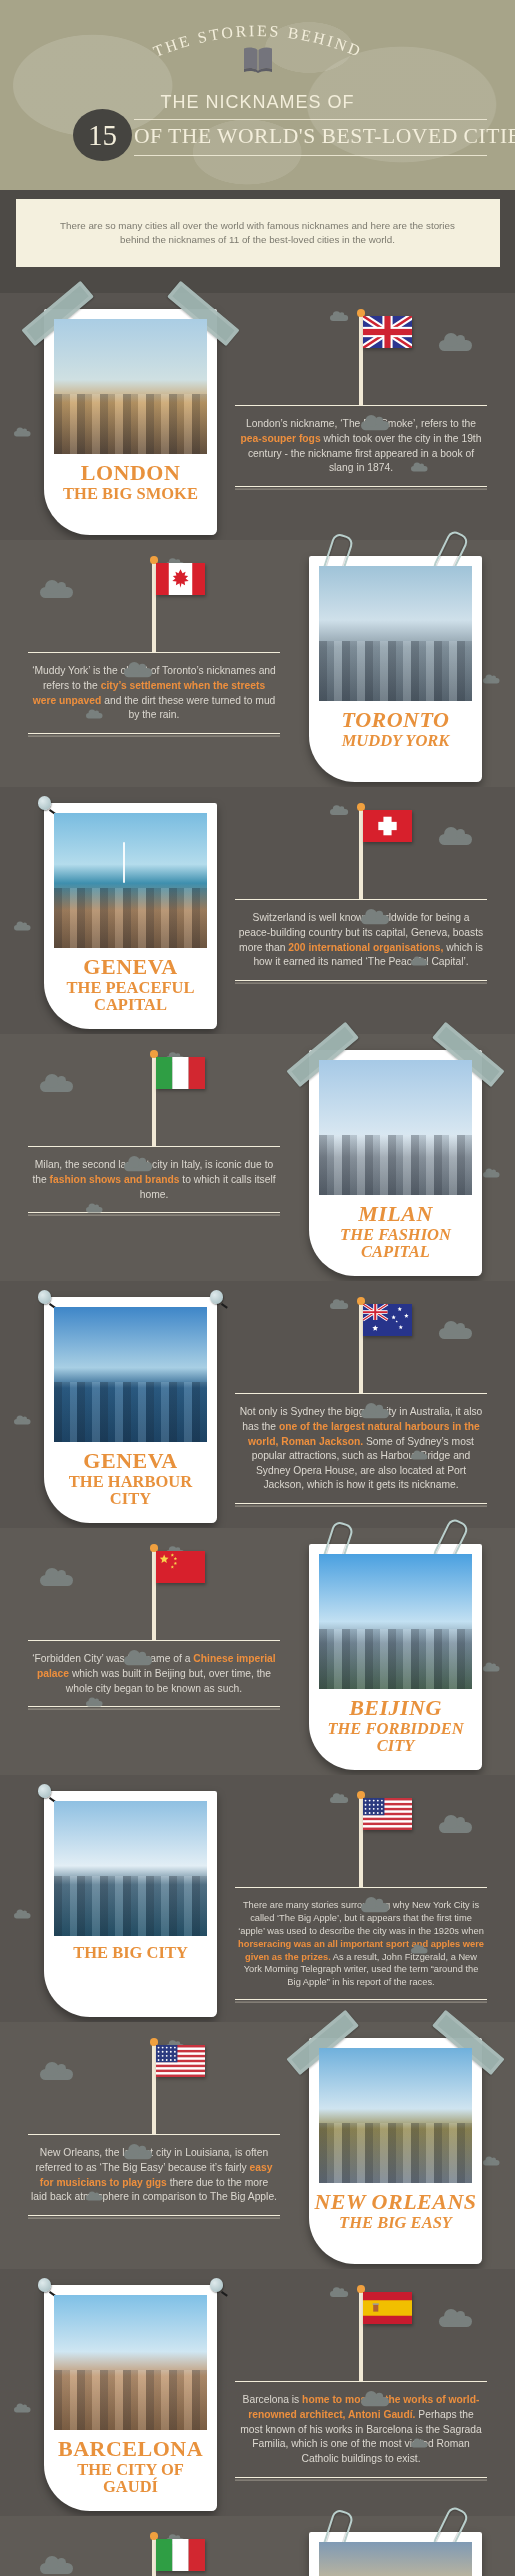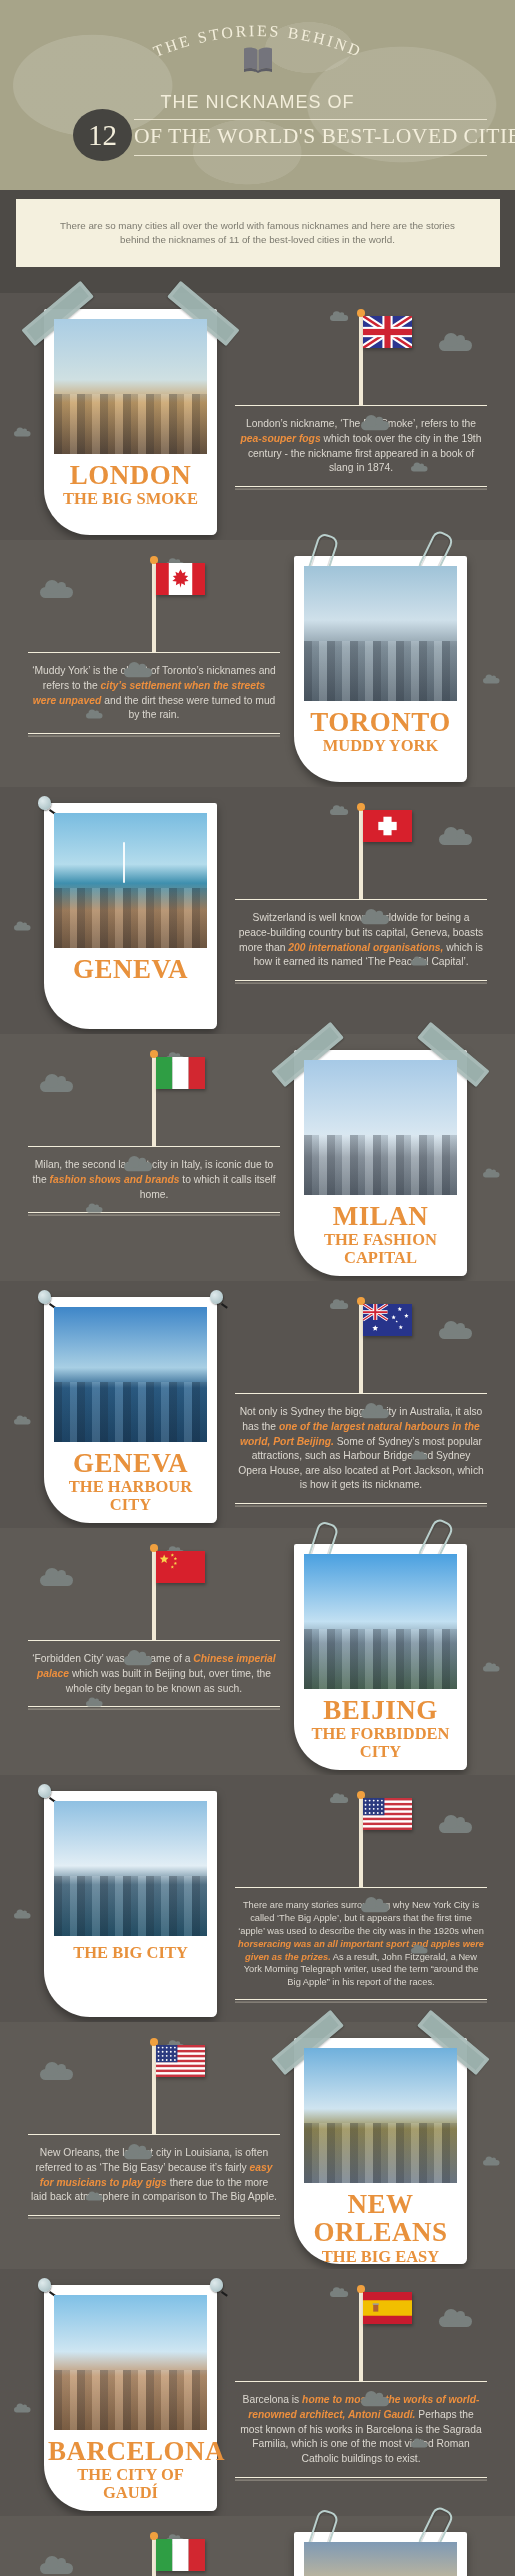--- a/index.html
+++ b/index.html
@@ -41,28 +41,28 @@
   .city-section.side-right { flex-direction:row-reverse; }
 
   .col-photo { width:222px; position:relative; flex:none; }
   .col-info  { flex:1; display:flex; flex-direction:column; align-items:center;
                padding:16.5px 28px 0 13px; box-sizing:border-box; }
   .side-right .col-info { padding:16.5px 13px 0 28px; }
 
   .polaroid { position:relative; width:173px; height:226px; margin:15.5px 0 0 44px;
               background:#ffffff; border-radius:2.1px 2.1px 5.2px 46px;
               box-shadow:0 4.1px 8.2px rgba(0,0,0,.35); }
-  .side-right .polaroid { margin-left:1px; }
+  .side-right .polaroid { margin-left:16px;font-style:italic; }
   .photo { position:absolute; top:10.3px; left:10.3px; right:10.3px; height:135px; overflow:hidden; }
   .photo::after { content:''; position:absolute; left:0; right:0; bottom:0; height:44%;
       background:repeating-linear-gradient(90deg, rgba(15,20,30,.30) 0 8.2px,
                  rgba(15,20,30,.14) 8.2px 15.5px, rgba(255,255,255,.12) 15.5px 23px); }
   .caption { position:absolute; top:152px; left:4.1px; right:4.1px; text-align:center;
              color:#e8913c; font-family:"Liberation Serif", serif; font-weight:bold; }
-  .caption .city { font-size:27px; letter-spacing:0.5px; line-height:1.05; }
+  .caption .city { font-size:22px; letter-spacing:0.5px; line-height:1.05; }
   .caption .nick { font-size:16.5px; margin-top:1.5px; line-height:1.04; }
 
   
   .ph-london     { background:linear-gradient(180deg,#aacde4,#cfe0e2 45%,#caa36b 62%,#6e5843); }
   .ph-toronto    { background:linear-gradient(180deg,#9fc3d8,#cfe0ea 40%,#8fa0ab 60%,#5f6d78); }
   .ph-geneva     { background:linear-gradient(180deg,#79bce0,#b4dcec 38%,#3e8fae 52%,#b08a64 72%,#7a5f46); }
   .ph-milan      { background:linear-gradient(180deg,#a6c9e6,#d8e7f1 55%,#98a3ad 72%,#6b7680); }
   .ph-sydney     { background:linear-gradient(180deg,#3e86c8,#a8cfe4 45%,#2e648f 60%,#1f4a6e); }
   .ph-beijing    { background:linear-gradient(180deg,#4aa0e0,#c2e0f2 50%,#7d93a2 66%,#4e6a58); }
   .ph-newyork    { background:linear-gradient(180deg,#8fc0e2,#e2eef5 48%,#5b7e94 62%,#27566e); }
@@ -93,21 +93,21 @@
           background:#f1e9d5; border-radius:1.5px 1.5px 0 0; }
   .ball { position:absolute; left:50%; top:-0.5px; width:7.7px; height:7.7px; margin-left:-4.1px;
           border-radius:50%; background:#f0a03f; }
   .flag { position:absolute; left:50%; top:6.7px; margin-left:1.5px; width:49px; height:32px;
           box-shadow:1px 1.5px 3.1px rgba(0,0,0,.3); }
   .flag svg { display:block; width:100%; height:100%; }
   .ground-rule { width:100%; height:1.5px; background:#f3eedb; flex:none; }
   .body-text { margin-top:11.3px; font-size:10.3px; line-height:1.42; color:#dcd8d0;
                text-align:center; max-width:247px; }
   .body-text.long { font-size:9.3px; line-height:1.38; }
-  .body-text .hl { color:#ee8f3d; font-weight:bold;font-style:italic; }
+  .body-text .hl { color:#ee8f3d; font-weight:bold; }
   .bottom-rule { margin-top:10.3px; width:100%; height:1px; background:#f3eedb; flex:none;
                  box-shadow:0 2.6px 0 rgba(243,238,219,.45); }
 
   
   .cloud { position:absolute; width:33px; height:11.3px; background:#79807e; border-radius:6.2px; }
   .cloud::before { content:''; position:absolute; left:4.6px; top:-7.2px; width:14px; height:14px;
                    border-radius:50%; background:inherit; }
   .cloud::after  { content:''; position:absolute; left:16.5px; top:-4.6px; width:9.8px; height:9.8px;
                    border-radius:50%; background:inherit; }
 </style>
@@ -126,21 +126,21 @@
     </svg>
     <svg class="book" width="32" height="29" viewBox="0 0 64 56">
       <path d="M4 6 C14 2 26 4 31 9 L31 50 C26 45 14 43 4 47 Z" fill="#74747c"></path>
       <path d="M60 6 C50 2 38 4 33 9 L33 50 C38 45 50 43 60 47 Z" fill="#74747c"></path>
       <path d="M4 47 C14 43 26 45 31 50 L33 50 C38 45 50 43 60 47 L60 53 C50 49 38 51 32 55 C26 51 14 49 4 53 Z" fill="#5c5c64"></path>
     </svg>
     <div class="title1">THE NICKNAMES OF</div>
     <div class="hline a"></div>
     <div class="title2">OF THE WORLD'S BEST-LOVED CITIES</div>
     <div class="hline b"></div>
-    <div class="badge13">12</div>
+    <div class="badge13">15</div>
   </div>
 
   <div class="intro-band">
     <div class="intro-box">
       <p>There are so many cities all over the world with famous nicknames and here are the stories behind the nicknames of 11 of the best-loved cities in the world.</p>
     </div>
   </div>
 
   <div id="sections">
       <div class="city-section bg-a side-left">
@@ -221,20 +221,21 @@
         <div class="cloud" style="left: 439px; top: 47px; transform: scale(1); transform-origin: left top;"></div>
         <div class="cloud" style="left: 361px; top: 128px; transform: scale(0.85); transform-origin: left top;"></div>
         <div class="cloud" style="left: 14.4px; top: 138px; transform: scale(0.5); transform-origin: left top;"></div>
         <div class="cloud" style="left: 411px; top: 173px; transform: scale(0.5); transform-origin: left top;"></div>
         <div class="col-photo">
           <div class="polaroid">
             <div class="pin tl"></div>
             <div class="photo ph-geneva"></div>
             <div class="caption">
               <div class="city">GENEVA</div>
+              <div class="nick">THE PEACEFUL CAPITAL</div>
             </div>
           </div>
         </div>
         <div class="col-info">
           <div class="flag-assembly">
             <div class="pole"></div>
             <div class="ball"></div>
             <div class="flag">
               <svg viewBox="0 0 96 62" preserveAspectRatio="none">
                 <rect width="96" height="62" fill="#d7202c"></rect>
@@ -318,21 +319,21 @@
                 <polygon points="24.0,41.0 25.6,44.8 29.7,45.1 26.6,47.8 27.5,51.9 24.0,49.7 20.5,51.9 21.4,47.8 18.3,45.1 22.4,44.8" fill="#fff"></polygon>
                 <polygon points="72.0,5.5 73.2,8.4 76.3,8.6 73.9,10.6 74.6,13.6 72.0,12.0 69.4,13.6 70.1,10.6 67.7,8.6 70.8,8.4" fill="#fff"></polygon>
                 <polygon points="60.0,21.5 61.2,24.4 64.3,24.6 61.9,26.6 62.6,29.6 60.0,28.0 57.4,29.6 58.1,26.6 55.7,24.6 58.8,24.4" fill="#fff"></polygon>
                 <polygon points="85.0,18.5 86.2,21.4 89.3,21.6 86.9,23.6 87.6,26.6 85.0,25.0 82.4,26.6 83.1,23.6 80.7,21.6 83.8,21.4" fill="#fff"></polygon>
                 <polygon points="74.0,40.5 75.2,43.4 78.3,43.6 75.9,45.6 76.6,48.6 74.0,47.0 71.4,48.6 72.1,45.6 69.7,43.6 72.8,43.4" fill="#fff"></polygon>
                 <polygon points="66.0,31.6 66.6,33.1 68.3,33.3 67.0,34.3 67.4,35.9 66.0,35.1 64.6,35.9 65.0,34.3 63.7,33.3 65.4,33.1" fill="#fff"></polygon>
               </svg>
             </div>
           </div>
           <div class="ground-rule"></div>
-          <div class="body-text"><span>Not only is Sydney the biggest city in Australia, it also has the </span><span class="hl">one of the largest natural harbours in the world, Port Beijing.</span><span> Some of Sydney’s most popular attractions, such as Harbour Bridge and Sydney Opera House, are also located at Port Jackson, which is how it gets its nickname.</span></div>
+          <div class="body-text"><span>Not only is Sydney the biggest city in Australia, it also has the </span><span class="hl">one of the largest natural harbours in the world, Roman Jackson.</span><span> Some of Sydney’s most popular attractions, such as Harbour Bridge and Sydney Opera House, are also located at Port Jackson, which is how it gets its nickname.</span></div>
           <div class="bottom-rule"></div>
         </div>
       </div>
       <div class="city-section bg-b side-right">
         <div class="cloud" style="left: 166px; top: 21.6px; transform: scale(0.55); transform-origin: left top;"></div>
         <div class="cloud" style="left: 40px; top: 47px; transform: scale(1); transform-origin: left top;"></div>
         <div class="cloud" style="left: 124px; top: 128px; transform: scale(0.85); transform-origin: left top;"></div>
         <div class="cloud" style="left: 483px; top: 138px; transform: scale(0.5); transform-origin: left top;"></div>
         <div class="cloud" style="left: 86px; top: 173px; transform: scale(0.5); transform-origin: left top;"></div>
         <div class="col-photo">

